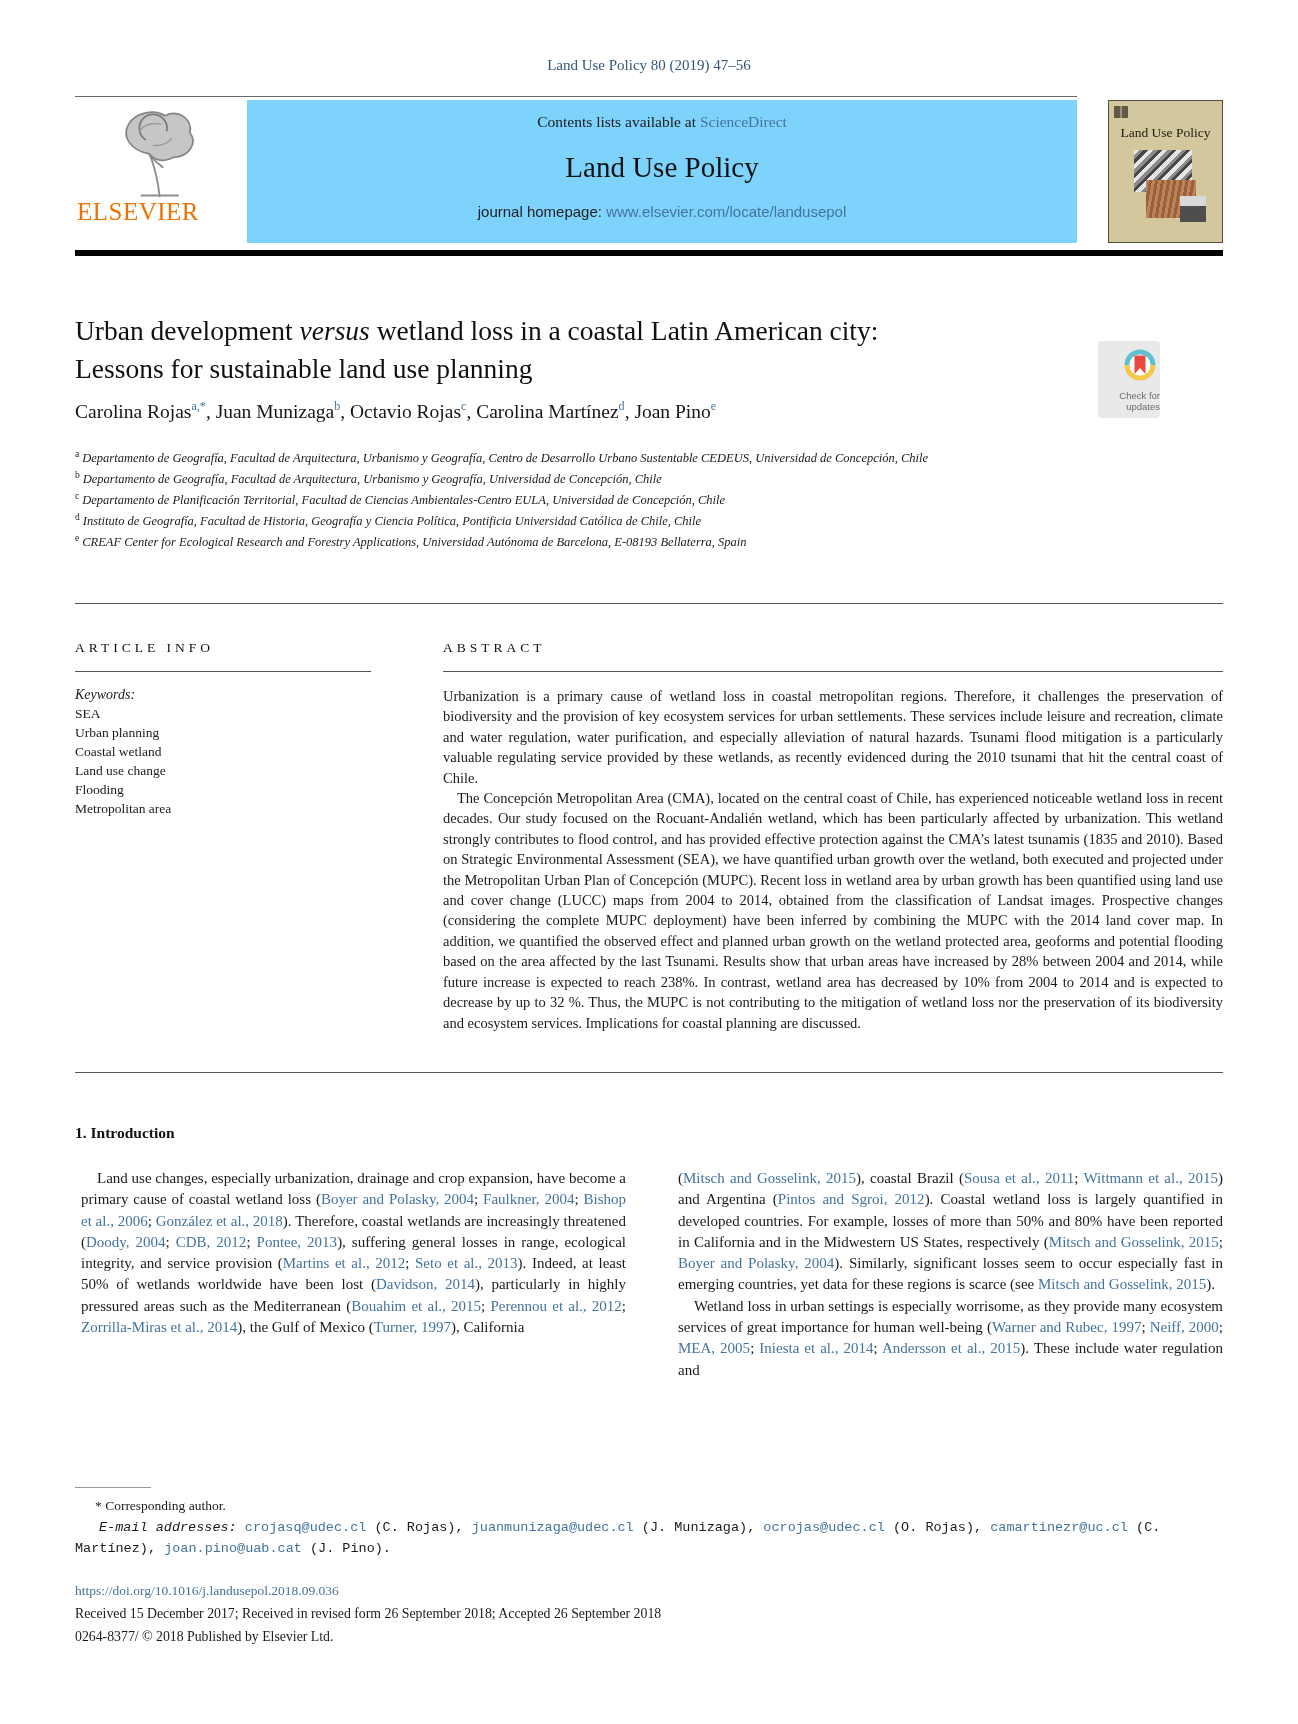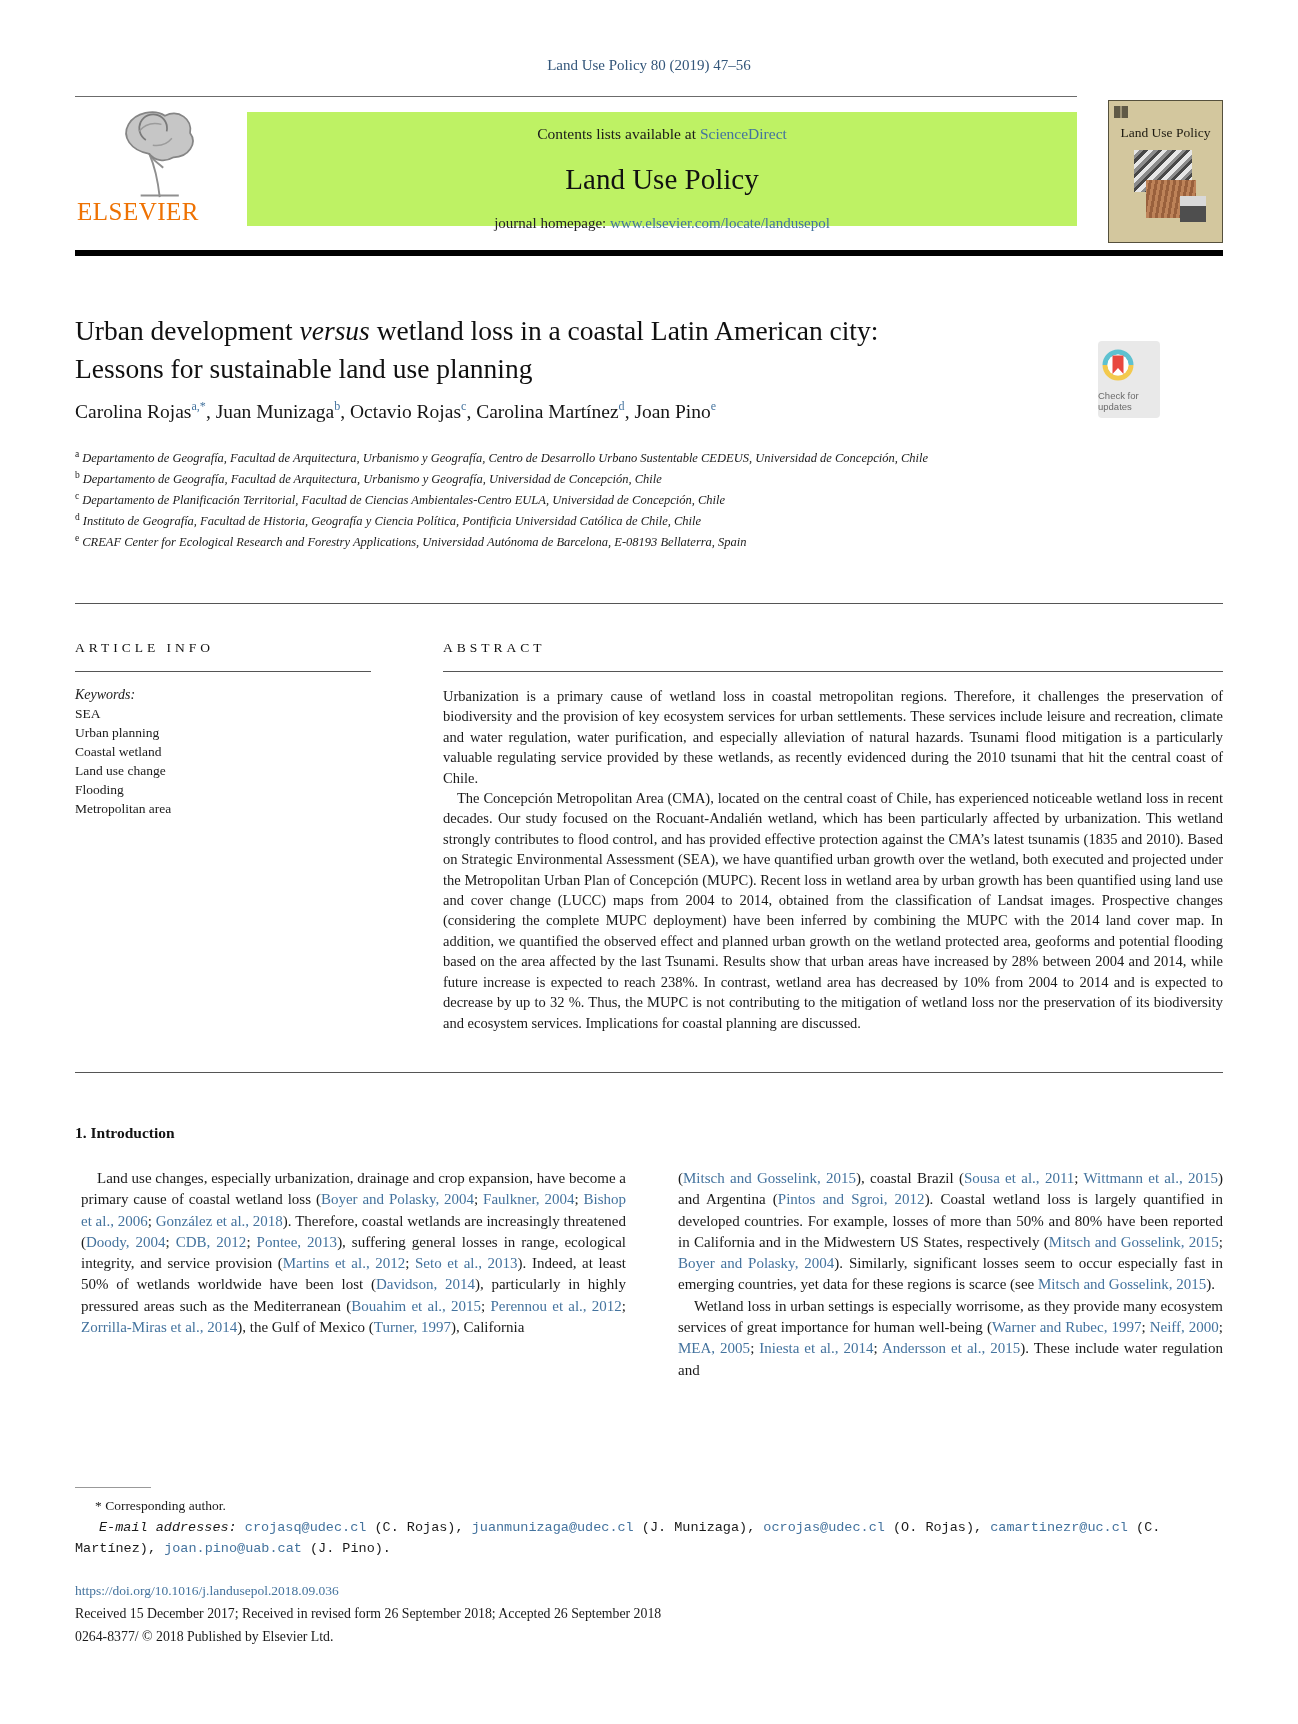--- a/index.html
+++ b/index.html
@@ -3,30 +3,30 @@
 <meta charset="utf-8">
 <style>
   * { margin:0; padding:0; box-sizing:border-box; }
   html,body { background:#ffffff; }
   .page {
     position:relative; width:1298px; height:1724px; background:#fff;
     font-family:"Liberation Serif", serif; color:#1a1a1a; overflow:hidden;padding-left:8px;
   }
   .abs { position:absolute; }
   .serif { font-family:"Liberation Serif", serif; }
-  .sans  { font-family:Liberation Serif, serif; }
+  .sans  { font-family:Liberation Sans, sans-serif; }
 
   
   .journal-ref { top:57px; left:0; width:100%; text-align:center; font-size:15px; color:#33567a; }
   .rule-top { top:96px; left:75px; width:1002px; height:1px; background:#6b6b6b; }
   .band { top:100px; left:75px; width:1002px; height:143px; }
   .elsevier { position:absolute; left:2px; top:4px; width:162px; height:139px; text-align:left; }
   .elsevier svg { width:104px; height:98px; display:block; margin:0 auto; }
   .elsevier-word { font-size:25px; letter-spacing:0.5px; color:#ee7203; margin-top:-4px; }
-  .graybox { position:absolute; left:172px; top:12px; width:830px; height:114px; background:#bef264; text-align:center; }
+  .graybox { position:absolute; left:172px; top:0; width:830px; height:143px; background:#7dd3fc; text-align:center; }
   .contents-line { padding-top:13px; font-size:15.5px; color:#1a1a1a; }
   .journal-name { margin-top:20px; font-size:29px; color:#111; }
   .homepage { margin-top:19px; font-size:15px; color:#222; }
   .link { color:#44739e; text-decoration:none; cursor:pointer; }
 
   
   .cover { top:100px; left:1108px; width:115px; height:143px; background:#d3c79e; border:1px solid #55503c; padding:5px; cursor:pointer; }
   .cover-logo { width:14px; height:12px; background:#5f5946; margin-bottom:7px;
     background-image:linear-gradient(90deg, transparent 45%, #9d9477 45%, #9d9477 55%, transparent 55%); }
   .cover-title { font-size:13.5px; color:#1d1a10; text-align:center; margin-bottom:9px; }
@@ -36,21 +36,21 @@
   .art-field { position:absolute; left:32px; top:30px; width:50px; height:38px;
     background:repeating-linear-gradient(100deg,#bd8258 0 3px,#99603c 3px 6px); }
   .art-bldg { position:absolute; left:66px; top:46px; width:26px; height:26px;
     background:linear-gradient(180deg,#d9d9d9 0 38%,#4e4e4e 38%); }
 
   .black-bar { top:250px; left:75px; width:1148px; height:6px; background:#000; }
 
   
   .title { top:312px; left:75px; width:990px; font-size:27.5px; line-height:38px; color:#101010; }
   .badge { top:341px; left:1098px; width:62px; height:77px; background:#e9e9e9; border-radius:4px;
-    text-align:left; padding-top:5px; cursor:pointer; }
+    text-align:right; padding-top:5px; cursor:pointer; }
   .badge svg { width:40px; height:40px; }
   .badge-text { font-family:"Liberation Sans",sans-serif; font-size:9.5px; color:#6b6b6b; line-height:11px; }
 
   .authors { top:399px; left:75px; width:1000px; font-size:19.5px; color:#151515; }
   .authors sup { font-size:12px; }
 
   .affils { top:446px; left:75px; width:1120px; }
   .affiliation { font-size:12.5px; line-height:16.8px; font-style:italic; color:#1a1a1a; }
   .affiliation sup { font-style:normal; font-size:9.5px; margin-right:3px; }
 

